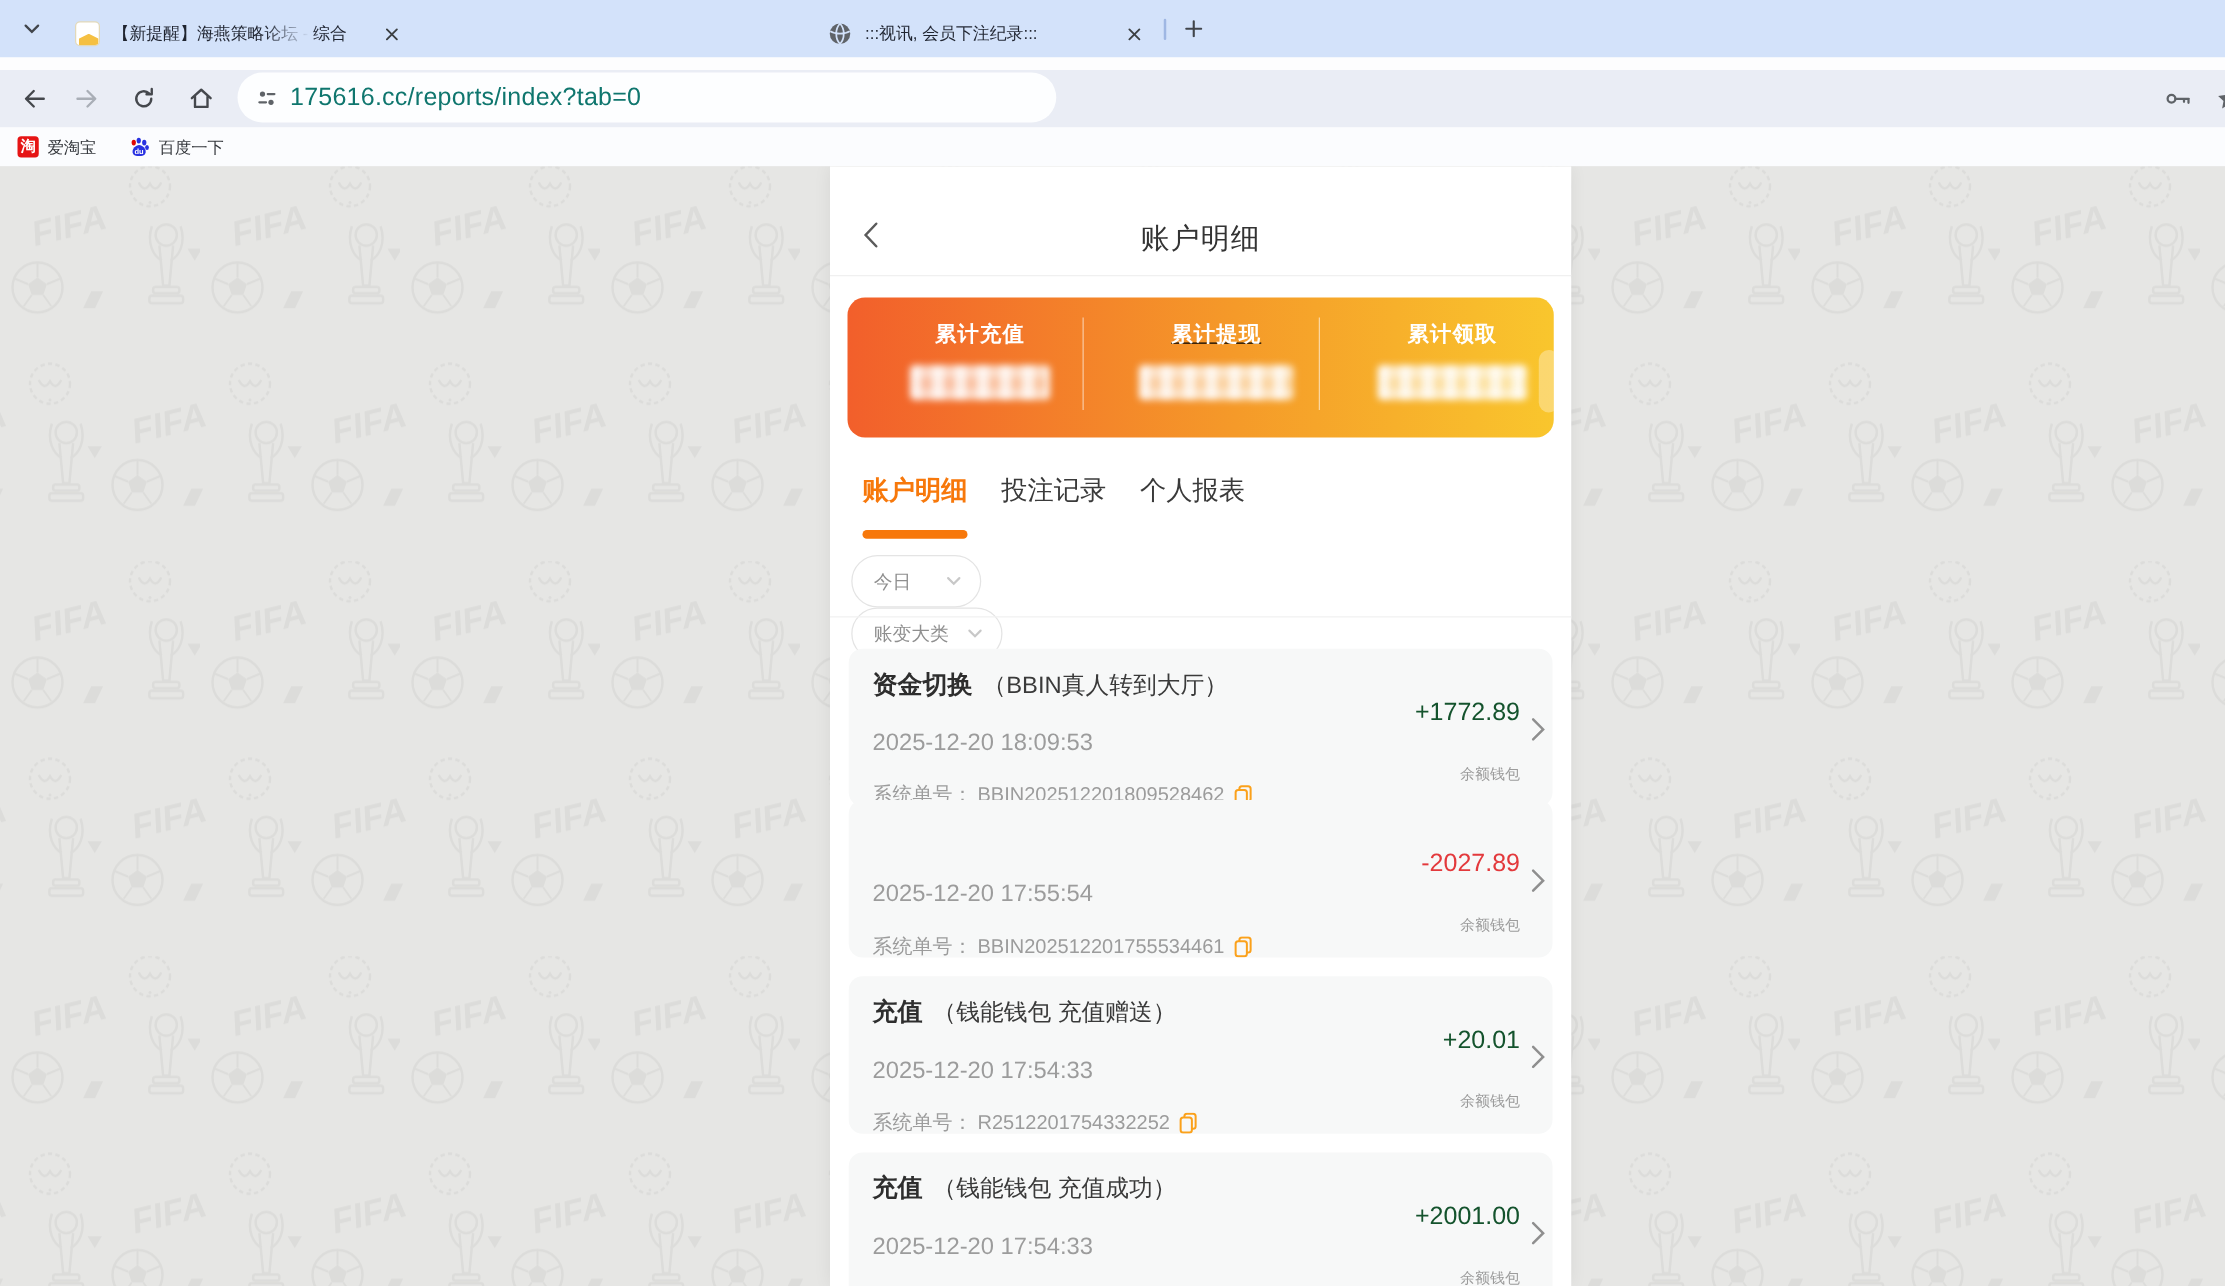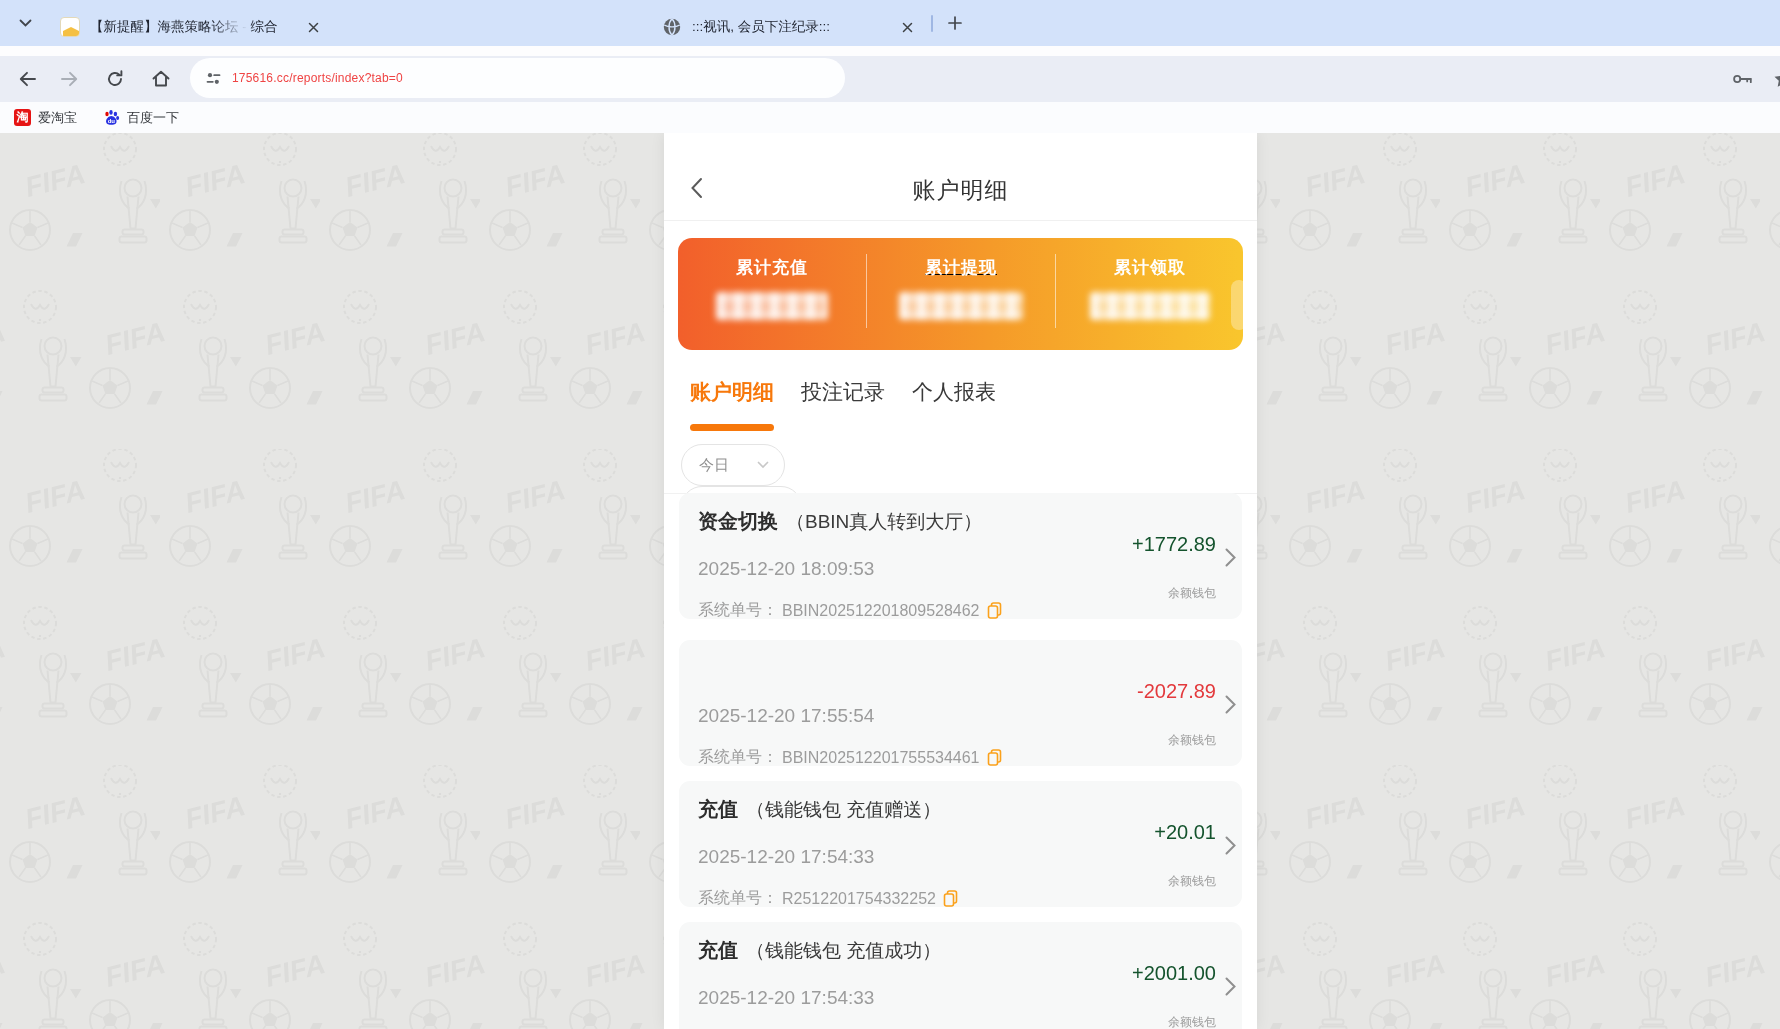--- a/index.html
+++ b/index.html
@@ -23,40 +23,40 @@
   .newtab-btn { position:absolute; left:942px; top:10px; width:26px; height:26px; display:flex; align-items:center; justify-content:center; border-radius:13px; }
   .fav1 { background:#fff; border-radius:4px; position:relative; overflow:hidden; border:1px solid #E3D9B9; }
   .fav1 .gold { position:absolute; left:2px; top:9px; width:16px; height:9px; background:#F5C042; clip-path:polygon(0 45%, 50% 0, 100% 45%, 100% 100%, 0 100%); }
   .fav2 { background:#26211C; border-radius:4px; display:flex; align-items:center; justify-content:center; }
 
   
   .toolgap { position:absolute; left:0; top:46px; width:1780px; height:10px; background:#FDFDFE; }
   .toolbar { position:absolute; left:0; top:56px; width:1780px; height:46px; background:#EAEDF5; }
   .navbtn { position:absolute; top:6px; width:34px; height:34px; border-radius:17px; display:flex; align-items:center; justify-content:center; }
   .omnibox { position:absolute; left:190px; top:2px; width:655px; height:40px; background:#FDFEFF; border-radius:20px; display:flex; align-items:center; }
-  .omni-url { font-size:12px; color:#ef4444; margin-left:10px; letter-spacing:.2px; }
+  .omni-url { font-size:20px; color:#0f766e; margin-left:10px; letter-spacing:.2px; }
 
   
   .bookmarks { position:absolute; left:0; top:102px; width:1780px; height:31px; background:#FBFCFE; display:flex; align-items:center; }
   .bm { display:flex; align-items:center; margin-left:14px; }
   .bm + .bm { margin-left:26px; }
   .bm .lbl { font-size:13px; color:#33363B; margin-left:7px; }
   .bm-tao { width:17px; height:17px; background:#E61414; color:#fff; border-radius:3px; font-size:12px; line-height:17px; text-align:center; font-weight:bold; }
 
   
   .page { position:absolute; left:0; top:133px; width:1780px; height:896px; background:#E6E6E4; overflow:hidden; }
   .pattern-svg { position:absolute; left:0; top:0; }
   .panel { position:absolute; left:664px; top:0; width:593px; height:896px; background:#fff; box-shadow:0 0 14px rgba(0,0,0,.07); }
 
   .p-header { position:absolute; left:0; top:0; width:593px; height:88px; border-bottom:1px solid #F0F0F0; }
   .back-btn { position:absolute; left:26px; top:40px; width:26px; height:30px; display:flex; align-items:center; }
   .p-title { position:absolute; left:0; top:42px; width:593px; text-align:center; font-size:23px; color:#333; font-weight:500; letter-spacing:1px; }
 
   .sumcard { position:absolute; left:14px; top:105px; width:565px; height:112px; border-radius:14px; background:linear-gradient(90deg,#F25F2B 0%,#F59A29 55%,#F9C62D 100%); overflow:hidden; }
-  .sumcol { position:absolute; top:0; width:188px; height:112px; text-align:center; }
+  .sumcol { position:absolute; top:0; width:188px; height:112px; text-align:center;margin-left:12px; }
   .sumcol .slabel { margin-top:18px; font-size:17px; font-weight:bold; color:#fff; letter-spacing:1px; }
   .blurval { margin:13px auto 0; height:28px; border-radius:4px; filter:blur(3px);
      background:repeating-linear-gradient(90deg, rgba(255,255,255,.85) 0 9px, rgba(255,255,255,.40) 9px 18px),
                 repeating-linear-gradient(0deg, rgba(255,255,255,.55) 0 9px, rgba(255,255,255,.25) 9px 18px); }
   .sumdiv { position:absolute; top:16px; width:1px; height:74px; background:rgba(255,255,255,.55); }
   .sumghost { position:absolute; right:-4px; top:42px; width:16px; height:50px; background:rgba(255,255,255,.32); border-radius:8px; }
 
   .rtabs { position:absolute; left:26px; top:245px; display:flex; }
   .rtab { font-size:21px; color:#3A3A3A; margin-right:27px; }
   .rtab.on { color:#F7780B; font-weight:bold; }
@@ -274,21 +274,21 @@
         </div>
         <div class="pill pill3">
           <span class="plabel">账变小类</span>
           <svg width="12" height="8" viewBox="0 0 12 8">
               <path d="M1.5 1.5 L6 6 L10.5 1.5" stroke="#C8C8C8" stroke-width="1.7" fill="none" stroke-linecap="round"></path>
             </svg>
         </div>
       </div>
       <div class="filter-divider"></div>
 
-      <div class="record" style="top:360px;">
+      <div class="record" style="top:386px;">
         <div class="rec-title"><span class="rec-type">资金切换</span><span>（BBIN真人转到大厅）</span></div>
         <div class="rec-time">2025-12-20 18:09:53</div>
         <div class="rec-order">
           <span>系统单号：</span>
             <span class="num">BBIN202512201809528462</span>
           <svg class="copy-ic" width="15" height="17" viewBox="0 0 15 17">
               <rect x="4.5" y="1" width="9" height="12" rx="2" fill="none" stroke="#FBA11B" stroke-width="1.6"></rect>
               <rect x="1.5" y="4" width="9" height="12" rx="2" fill="#F7F8F8" stroke="#FBA11B" stroke-width="1.6"></rect>
             </svg>
         </div>

